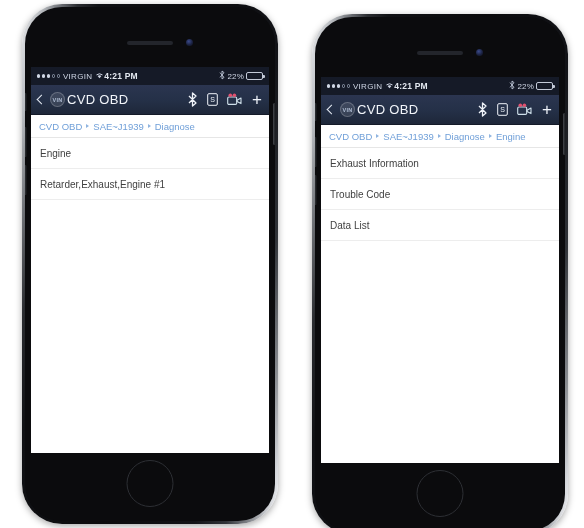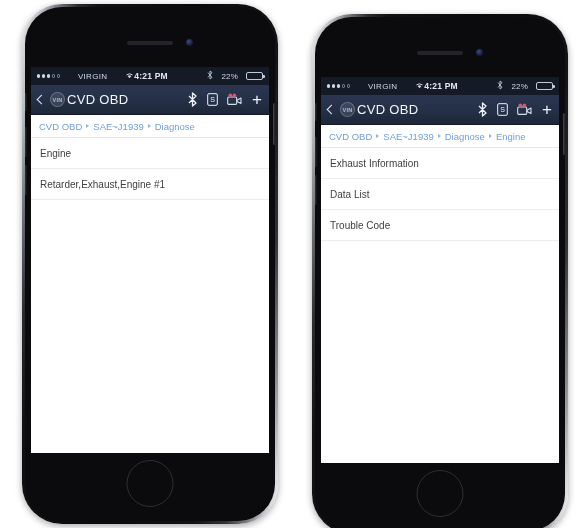--- a/index.html
+++ b/index.html
@@ -82,23 +82,23 @@
   
   .statusbar {
     height: 18px;
     background: #151a27;
     display: flex; align-items: center;
     padding: 0 6px;
     color: #cfd6e4;
     font-size: 8.5px;
     letter-spacing: .2px;
   }
-  .sb-left  { display: flex; align-items: center; gap: 18px; flex: 0 0 auto; }
+  .sb-left  { display: flex; align-items: center; gap: 3px; flex: 0 0 auto; }
   .sb-mid   { flex: 1; font-weight: bold; font-size: 8.5px; color: #e3e8f0; }
-  .sb-right { display: flex; align-items: center; gap: 8px; flex: 0 0 auto; }
+  .sb-right { display: flex; align-items: center; gap: 2px; flex: 0 0 auto; }
   .dots { display: flex; gap: 1.5px; align-items: center; }
   .dot { width: 3.4px; height: 3.4px; border-radius: 50%; background: #cfd6e4; }
   .dot.hollow { background: transparent; border: .8px solid #8d97a8; }
   .carrier { font-size: 8px; letter-spacing: .3px; }
   .batt-pct { font-size: 8px; }
   .batt {
     width: 17px; height: 8px;
     border: 1px solid #c3cad8; border-radius: 2px;
     position: relative; padding: 1px;
   }
@@ -364,22 +364,22 @@
           <span class="crumb-sep"></span>
           <span class="crumb">SAE~J1939</span>
           <span class="crumb-sep"></span>
           <span class="crumb">Diagnose</span>
           <span class="crumb-sep"></span>
           <span class="crumb">Engine</span>
         </div>
 
         <div class="list">
           <div class="row">Exhaust Information</div>
+          <div class="row">Trouble Code</div>
           <div class="row">Data List</div>
-          <div class="row">Trouble Code</div>
         </div>
         <div class="list-fill"></div>
 
       </div>
 
       <div class="home-btn"></div>
     </div>
   </div>
 
 </div>

